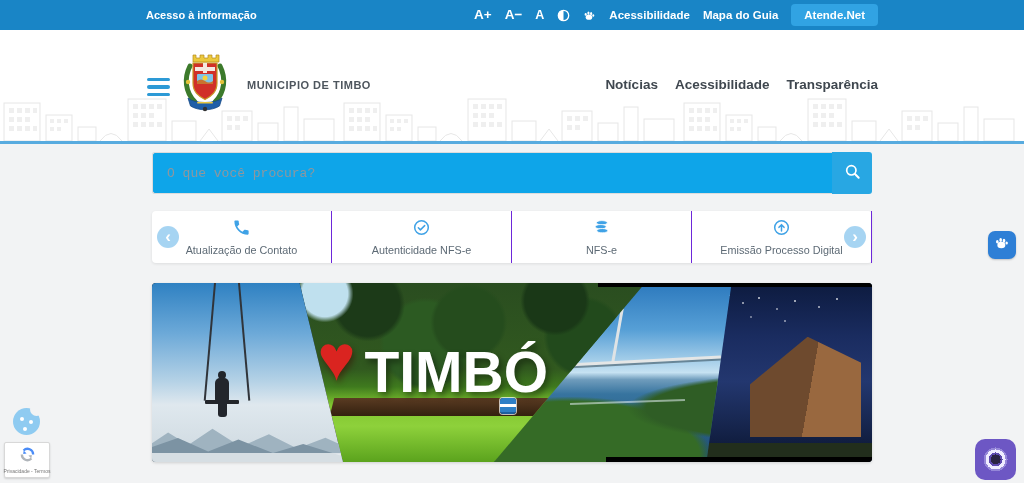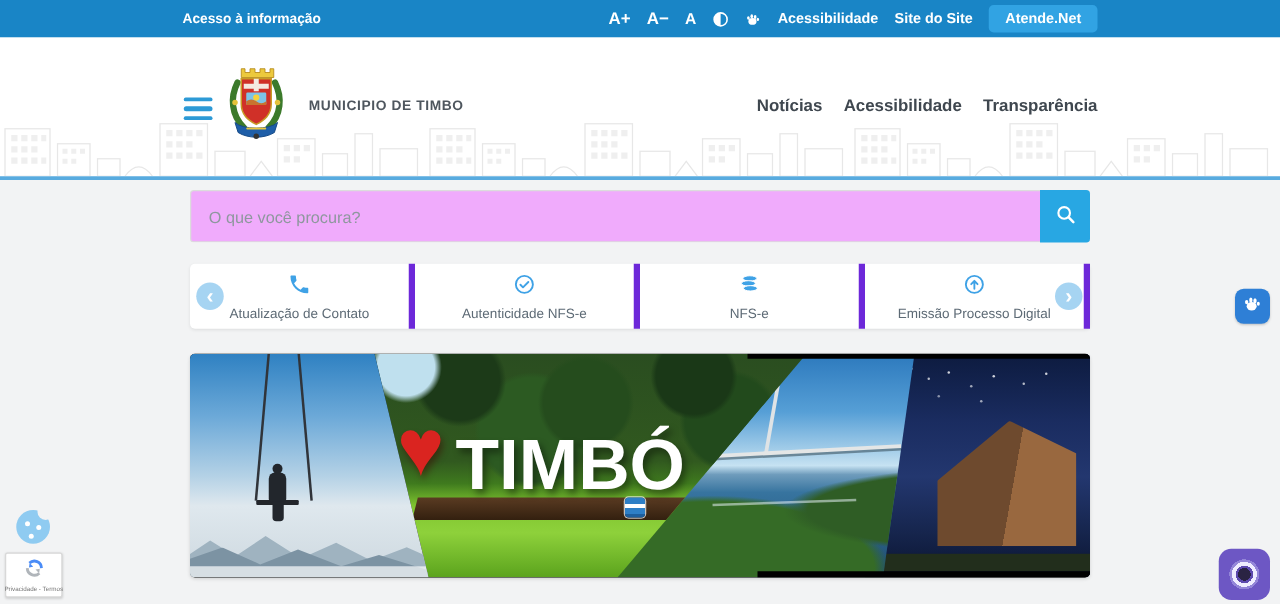--- a/index.html
+++ b/index.html
@@ -49,37 +49,37 @@
   }
   .hnav span{ cursor:pointer; }
 
   
   .main{ position:absolute; left:152px; top:152px; width:720px; }
 
   .search-row{ position:absolute; top:0; left:0; width:720px; height:42px; display:flex; }
   .search-input{
     flex:1; height:42px; border:1px solid #dcdcdc; border-right:none;
     border-radius:3px 0 0 3px; padding:0 14px; font-size:13px; color:#444;
-    outline:none; background:#f0abfc; font-family:Liberation Sans, sans-serif;
+    outline:none; background:#0ea5e9; font-family:Liberation Mono, monospace;
   }
   .search-input::placeholder{ color:#8e979e; }
   .search-btn{
     width:40px; height:42px; background:#28a7e3; border:none;
     border-radius:0 3px 3px 0; display:flex; align-items:center;
     justify-content:center; cursor:pointer;
   }
 
   .services{
     position:absolute; top:59px; left:0; width:720px; height:52px;
     background:#fff; border-radius:4px; box-shadow:0 1px 3px rgba(0,0,0,.09);
     display:flex;
   }
   .svc{
     flex:1; display:flex; flex-direction:column; align-items:center;
-    justify-content:center; gap:3px; border-right:5px solid #6d28d9; cursor:pointer;
+    justify-content:center; gap:3px; border-right:1px solid #6d28d9; cursor:pointer;
   }
   .svc:last-child{ border-right:none; }
   .svc-label{ font-size:10.8px; color:#5d6a75; white-space:nowrap; }
   .arrow{
     position:absolute; top:15px; width:22px; height:22px; border-radius:50%;
     background:rgba(150,205,240,.85); color:#fff; display:flex; align-items:center;
     justify-content:center; font-size:17px; font-weight:700; cursor:pointer;
     z-index:3; line-height:1; padding-bottom:2px;
   }
   .arrow.prev{ left:5px; } .arrow.next{ right:6px; }
@@ -196,21 +196,21 @@
     <span class="tb-icon">
       <svg width="13" height="13" viewBox="0 0 24 24" fill="#fff">
           <ellipse cx="11" cy="15" rx="6" ry="5"></ellipse>
           <ellipse cx="5" cy="10" rx="2" ry="2.6"></ellipse>
           <ellipse cx="10" cy="7.5" rx="2" ry="3"></ellipse>
           <ellipse cx="15" cy="8.5" rx="2" ry="3"></ellipse>
           <ellipse cx="19" cy="12" rx="1.8" ry="2.4"></ellipse>
         </svg>
     </span>
     <a class="tb-link">Acessibilidade</a>
-    <a class="tb-link">Site do Site</a>
+    <a class="tb-link">Mapa do Guia</a>
     <a class="atende">Atende.Net</a>
   </div>
 </div>
 
 <div class="header">
   <svg class="skyline" width="1024" height="48" viewBox="0 0 1024 48">
     <defs>
       <g id="cityblock" stroke="#e1e1e1" fill="#ffffff" stroke-width="1">
         <rect x="4" y="10" width="36" height="38"></rect>
         <g fill="#ececec" stroke="none">

